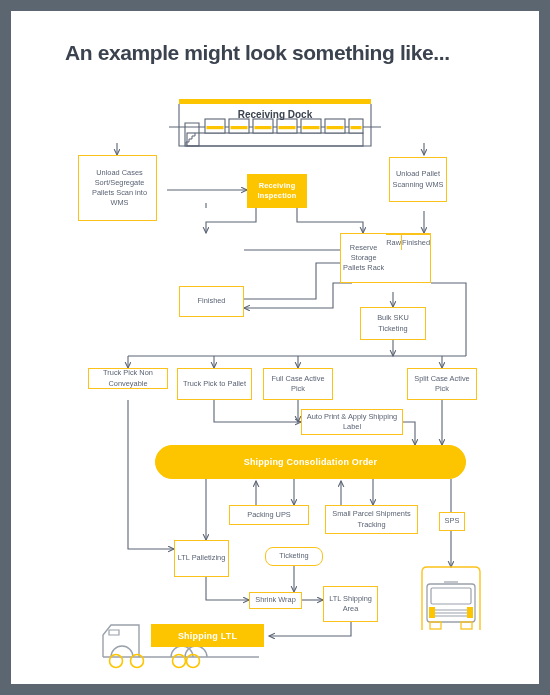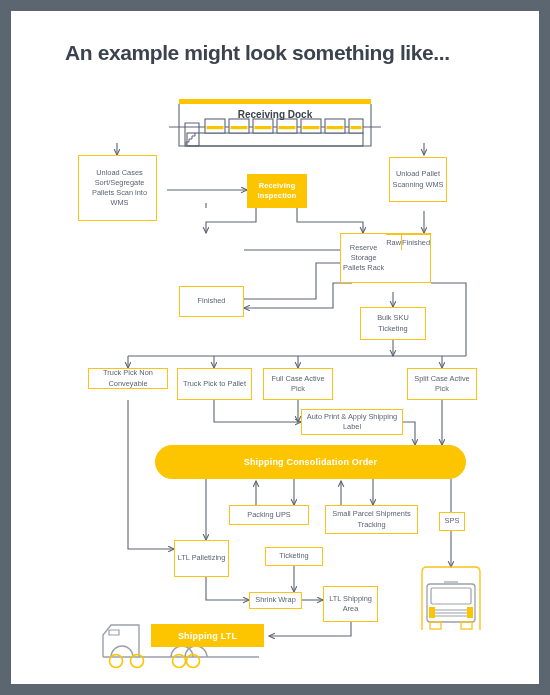--- a/index.html
+++ b/index.html
@@ -161,21 +161,21 @@
   <div class="node fill pill" style="left:144px;top:434px;width:311px;height:34px;">Shipping Consolidation Order</div>
 
   <div class="node" style="left:192px;top:494px;width:80px;height:20px;margin-left:26px;">Packing UPS</div>
 
   <div class="node" style="left:314px;top:494px;width:93px;height:29px;">Small Parcel Shipments Tracking</div>
 
   <div class="node" style="left:428px;top:501px;width:26px;height:19px;">SPS</div>
 
   <div class="node" style="left:163px;top:529px;width:55px;height:37px;">LTL Palletizing</div>
 
-  <div class="node" style="left:254px;top:536px;width:58px;height:19px;">Ticketing</div>
+  <div class="node" style="left:254px;top:536px;width:58px;height:19px;border-radius:8px;">Ticketing</div>
 
   <div class="node" style="left:238px;top:581px;width:53px;height:17px;">Shrink Wrap</div>
 
   <div class="node" style="left:312px;top:575px;width:55px;height:36px;">LTL Shipping Area</div>
 
   <div style="position:absolute;left:403px;top:553px;width:74px;height:72px;">
     <svg width="74" height="72" viewBox="0 0 74 72">
       <path d="M8,66 L8,8 Q8,3 13,3 L61,3 Q66,3 66,8 L66,66" fill="none" stroke="#fbc21a" stroke-width="1.4"></path>
       <rect x="13" y="20" width="48" height="38" rx="3" fill="#fff" stroke="#9aa1ab" stroke-width="1.3"></rect>
       <rect x="17" y="24" width="40" height="16" rx="1.5" fill="#fff" stroke="#9aa1ab" stroke-width="1.2"></rect>

